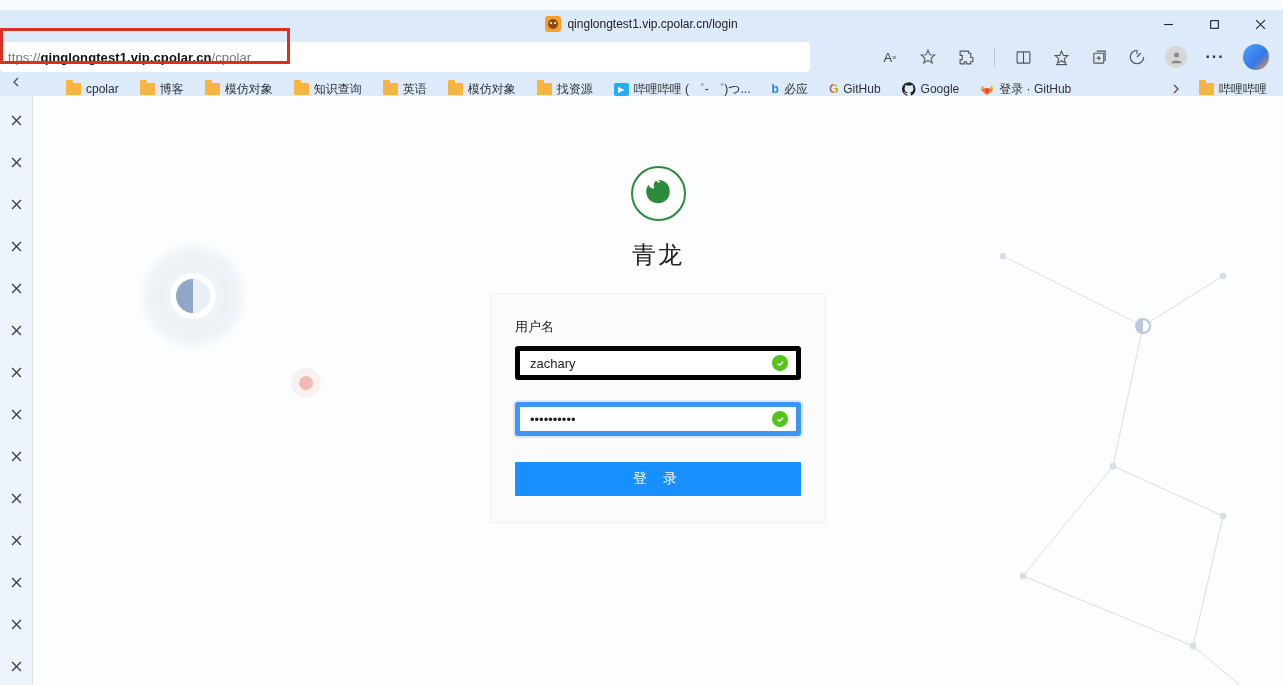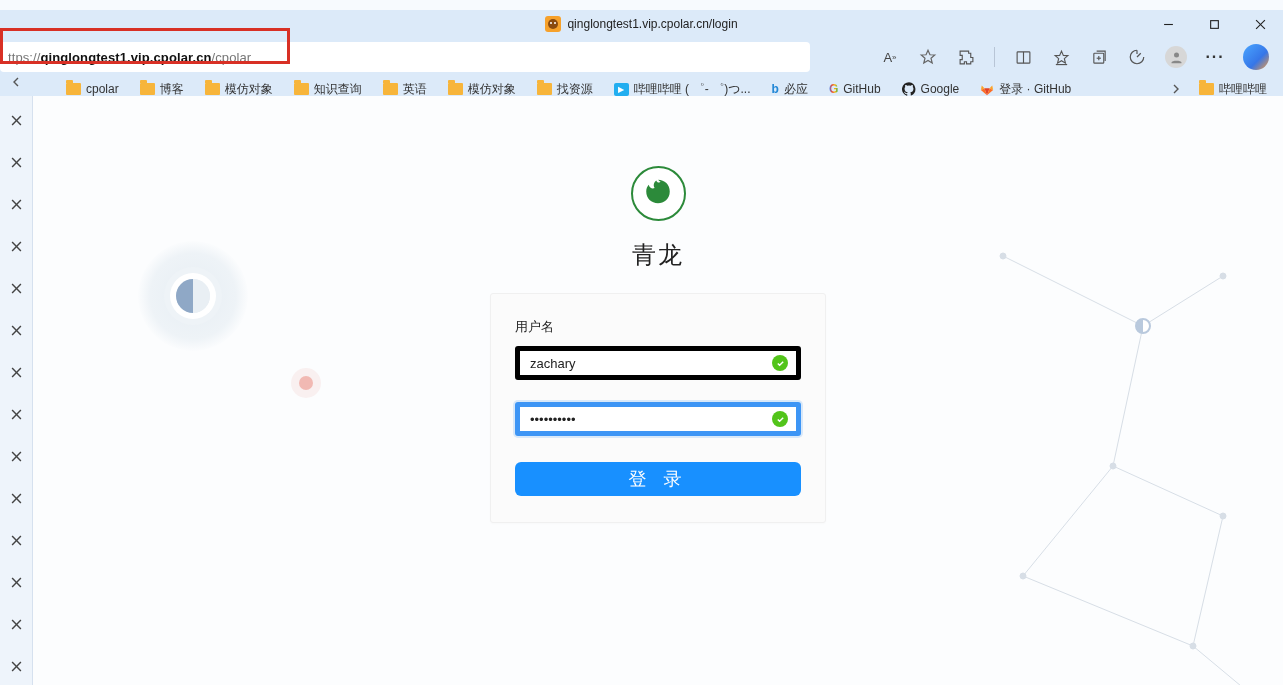--- a/index.html
+++ b/index.html
@@ -49,21 +49,21 @@
   .logo { width:55px; height:55px; border-radius:50%; border:2px solid #2c8a3a; background:#fff; display:flex; align-items:center; justify-content:center; }
   .app-title { margin-top:18px; font-size:24px; color:#222; letter-spacing:2px;}
   
   .card { margin-top:22px; width:336px; background:#fbfbfb; border:1px solid #f0f0f0; border-radius:3px; padding:24px 24px 26px; box-shadow:0 1px 2px rgba(0,0,0,0.02);}
   .field-label { font-size:13px; color:#222; margin-bottom:10px;}
   .input-row { position:relative; height:34px; border:5px solid #000000; border-radius:3px; background:#fff; display:flex; align-items:center; padding:0 34px 0 10px; margin-bottom:22px;}
   .input-row.focused { border-color:#3d95f5; box-shadow:0 0 0 2px rgba(61,149,245,0.18);}
   .input-row input { border:none; outline:none; width:100%; font-size:13px; color:#222; background:transparent;}
   .check-badge { position:absolute; right:8px; top:50%; transform:translateY(-50%); width:16px; height:16px; border-radius:50%; background:#52c41a; display:flex; align-items:center; justify-content:center;}
   .check-badge svg { width:9px; height:9px; }
-  .login-btn { width:100%; height:34px; background:#1890ff; color:#fff; border:none; border-radius:6px; font-size:18px; letter-spacing:6px; cursor:pointer;}
+  .login-btn { width:100%; height:34px; background:#1890ff; color:#fff; border:none; border-radius:1px; font-size:14px; letter-spacing:6px; cursor:pointer;}
   
 </style>
 </head>
 <body>
 
 <div class="titlebar">
   <span class="favicon">
     <svg viewBox="0 0 16 16">
         <circle cx="8" cy="8" r="5" fill="#8a4a10"></circle>
         <circle cx="6" cy="7" r="1" fill="#fff"></circle>

